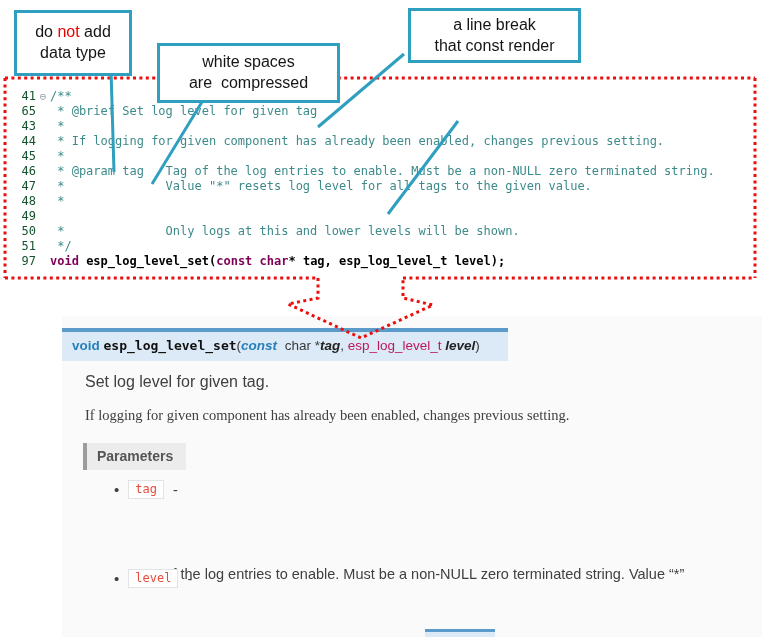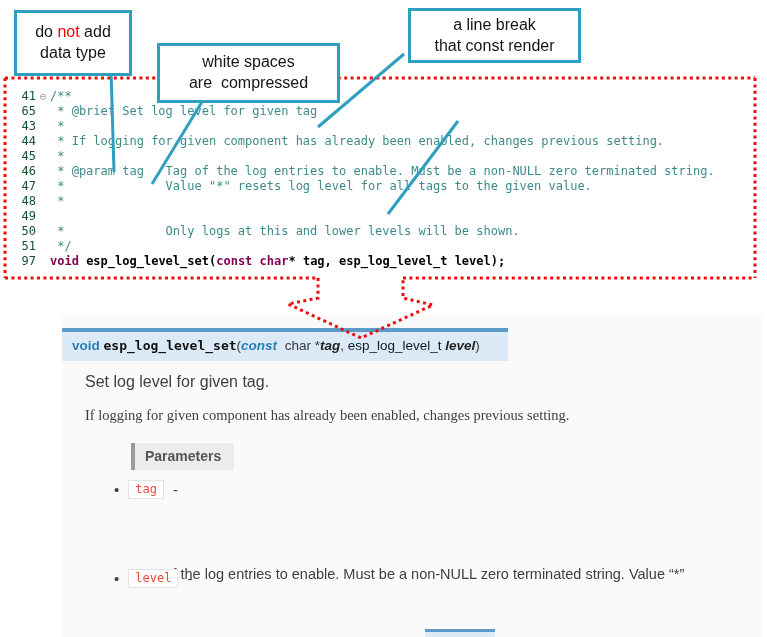--- a/index.html
+++ b/index.html
@@ -38,27 +38,27 @@
          background:#fafafa;z-index:1;color:#404040;}
   .sigbar{position:absolute;left:0;top:12px;width:446px;height:33px;box-sizing:border-box;
           background:#dbeaf6;border-top:4px solid #5b9bc9;}
   .sig{padding:6px 0 0 10px;font-size:13.5px;white-space:pre;color:#38393a;}
   .sg-kw{color:#2980b9;font-weight:bold;}
   .sg-kwi{color:#2980b9;font-weight:bold;font-style:italic;}
   .sg-name{font-family:"DejaVu Sans Mono","Liberation Mono",monospace;font-size:13px;
            font-weight:bold;color:#111;}
   .sg-type{color:#38393a;}
   .sg-param{color:#222;font-weight:bold;font-style:italic;}
-  .sg-link{color:#0f172a;}
+  .sg-link{color:#be185d;}
   .sg-p{color:#38393a;}
   .brief{position:absolute;left:23px;top:57px;font-size:16px;}
   .desc{position:absolute;left:23px;top:91px;font-size:14.5px;white-space:pre;font-family:Liberation Serif, serif;}
   .params-label{position:absolute;left:21px;top:127px;background:#ececec;
                 border-left:4px solid #9c9c9c;padding:5px 13px 6px 10px;
-                font-weight:bold;font-size:14px;color:#555;margin-left:48px;}
+                font-weight:bold;font-size:14px;color:#555;}
   .pitem{position:absolute;font-size:14.5px;display:flex;align-items:center;gap:9px;}
   #pi-0{left:52px;top:164px;}
   #pi-1{left:52px;top:253px;}
   .bullet{font-size:15px;color:#404040;}
   .badge{font-family:"DejaVu Sans Mono","Liberation Mono",monospace;font-size:12px;
          color:#e74c3c;background:#fff;border:1px solid #e1e4e5;padding:1px 6px 2px;}
   .dash{color:#404040;}
   .ppara{position:absolute;left:75px;font-size:14.5px;line-height:28px;white-space:pre;}
   #pp-0{top:188px;}
   #pp-1{top:278px;}

